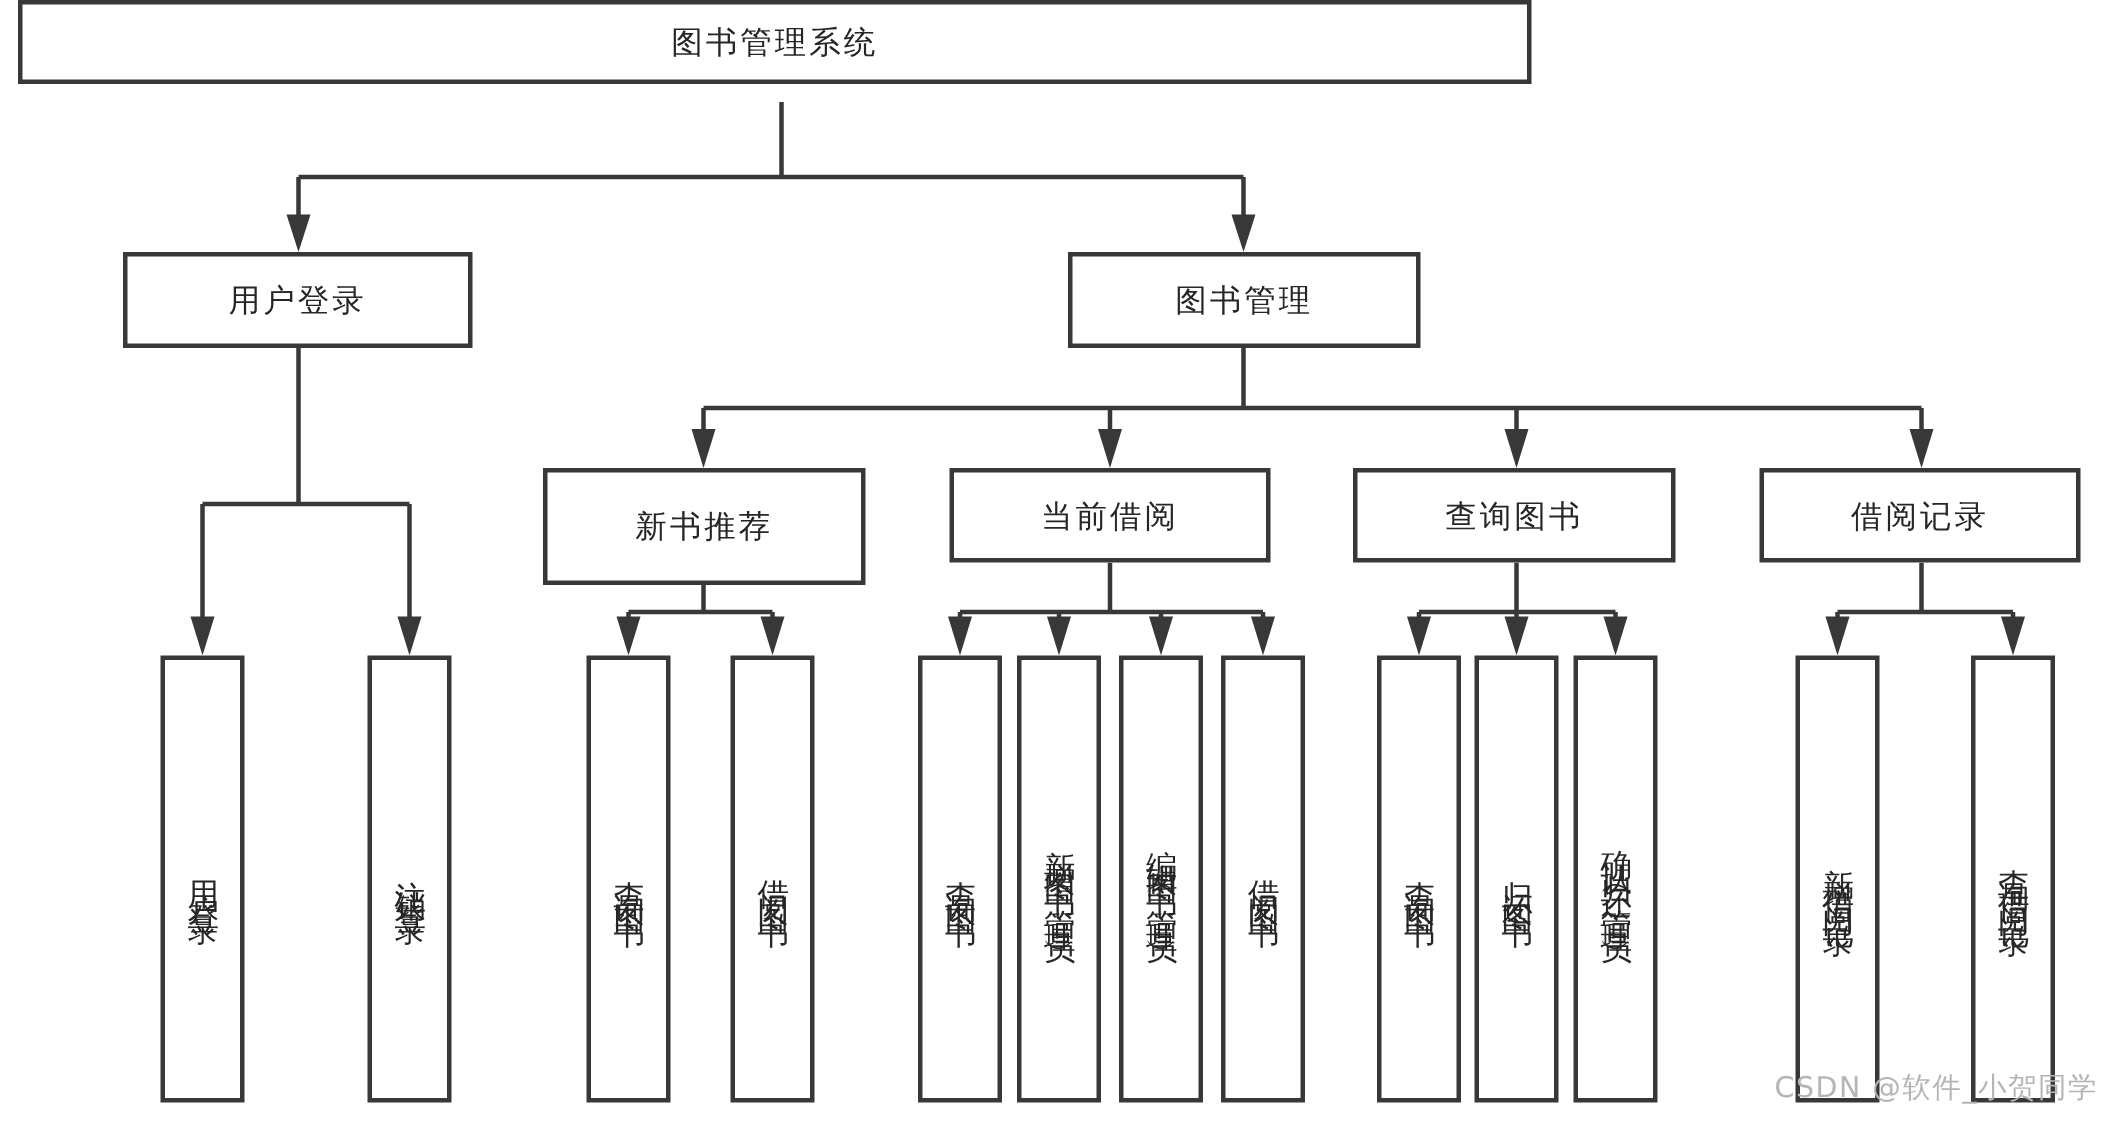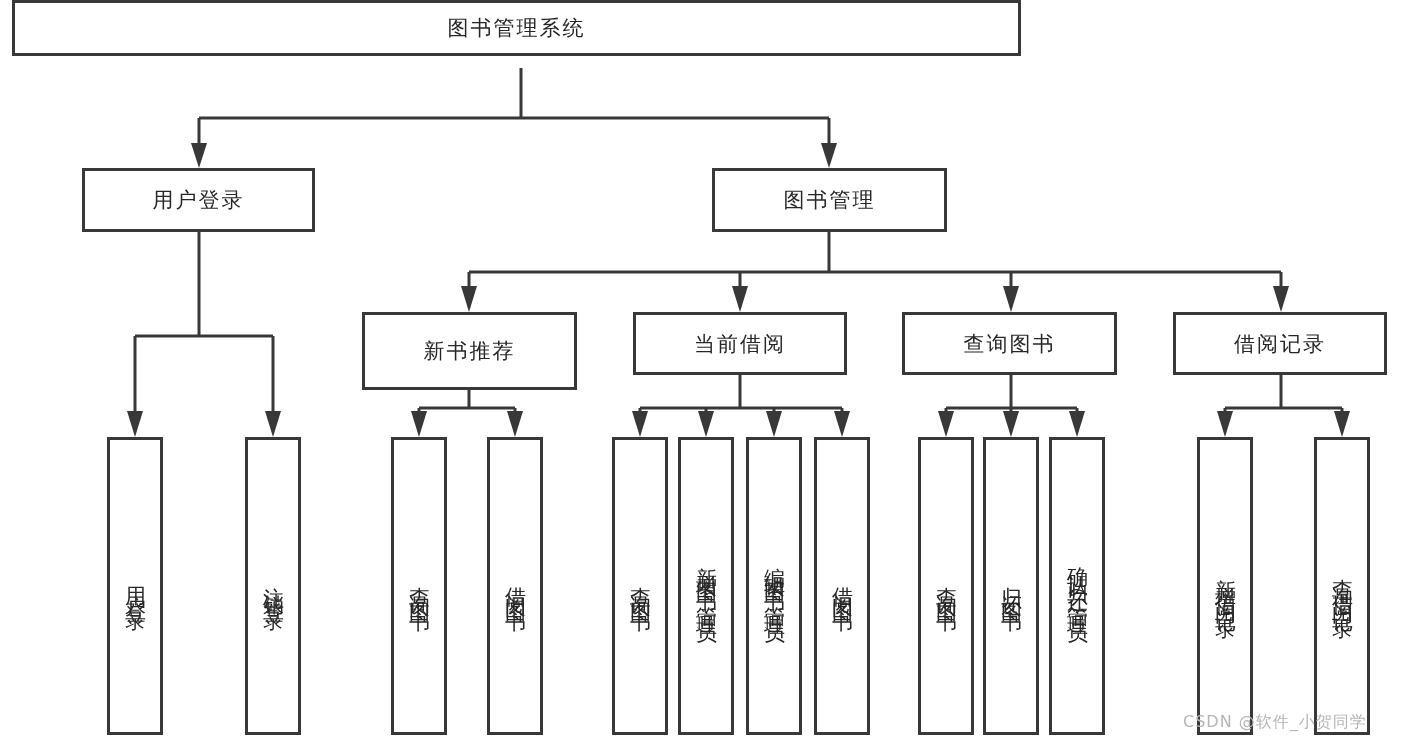--- a/index.html
+++ b/index.html
@@ -38,21 +38,21 @@
     text-orientation: mixed;
     font-size: 21px;
     letter-spacing: 8px;
     line-height: 1;
     white-space: nowrap;
   }
   .watermark {
     position: absolute;
     left: 1183px;
     top: 712px;
-    font-size: 16px;
+    font-size: 19px;
     letter-spacing: 1px;
     color: #b5b5b5;
     z-index: 5;
     white-space: nowrap;
     font-family: "DejaVu Sans", "Liberation Sans", sans-serif;
   }
 </style>
 </head>
 <body>
 

